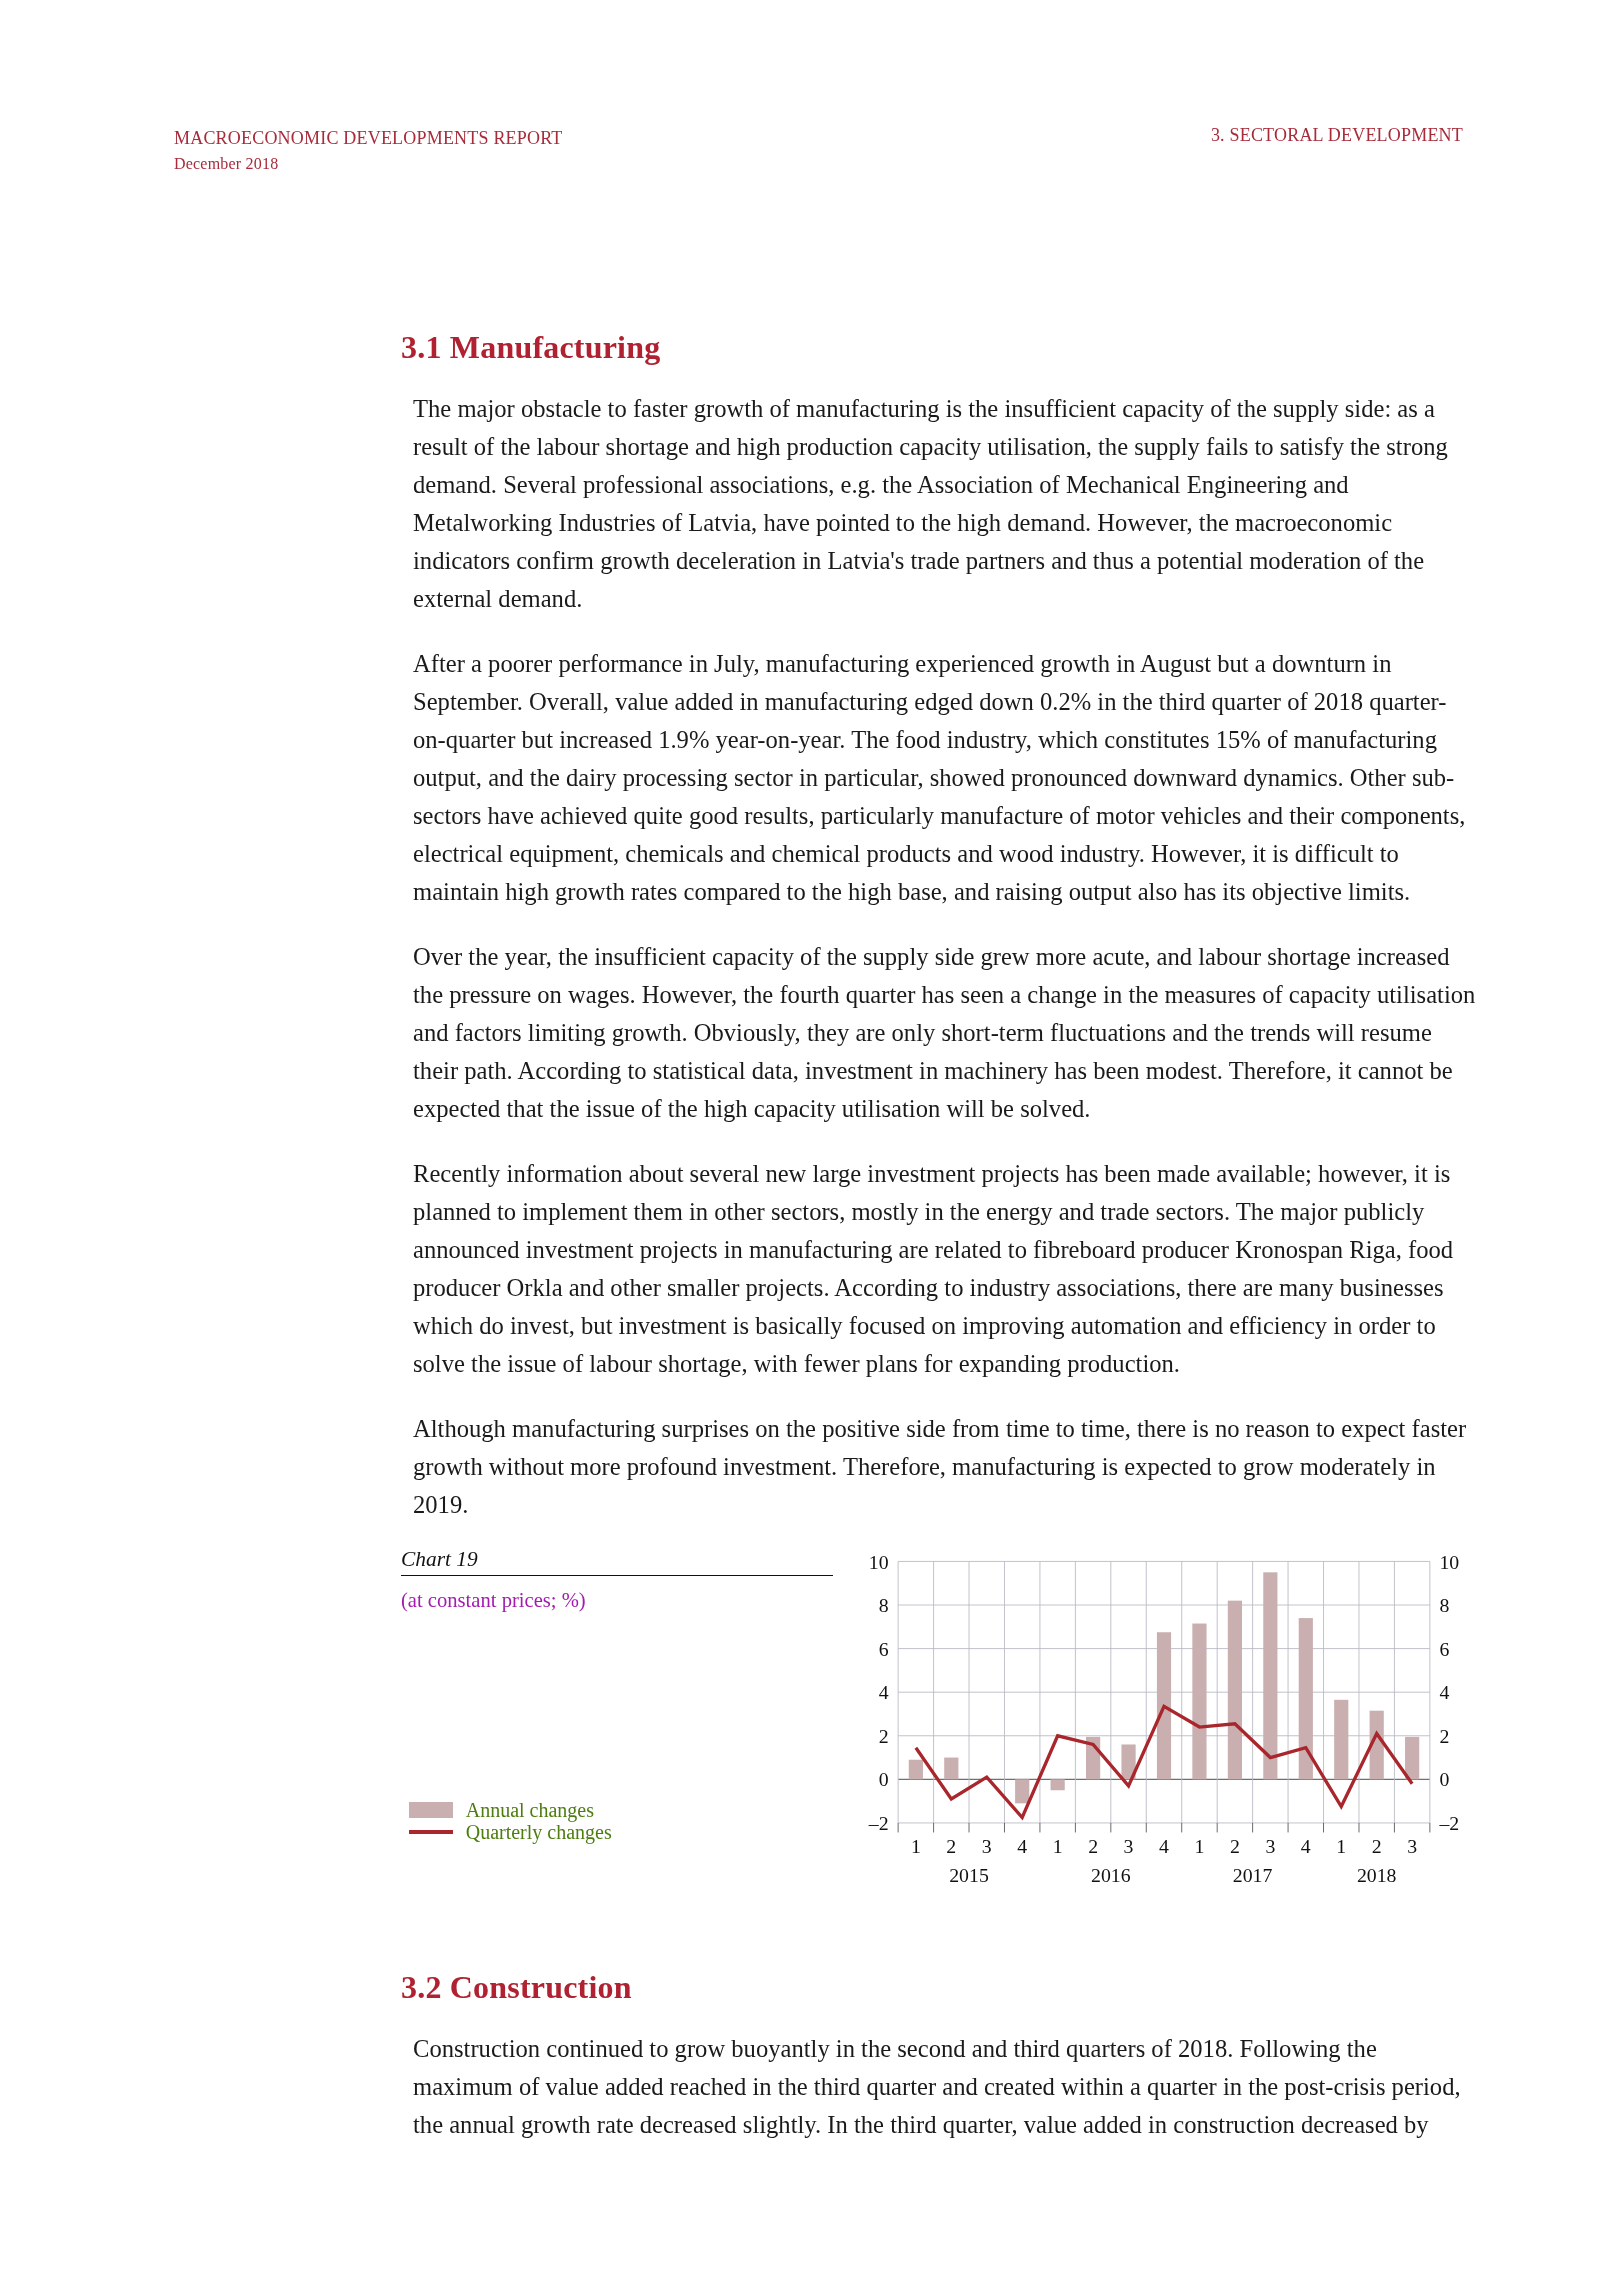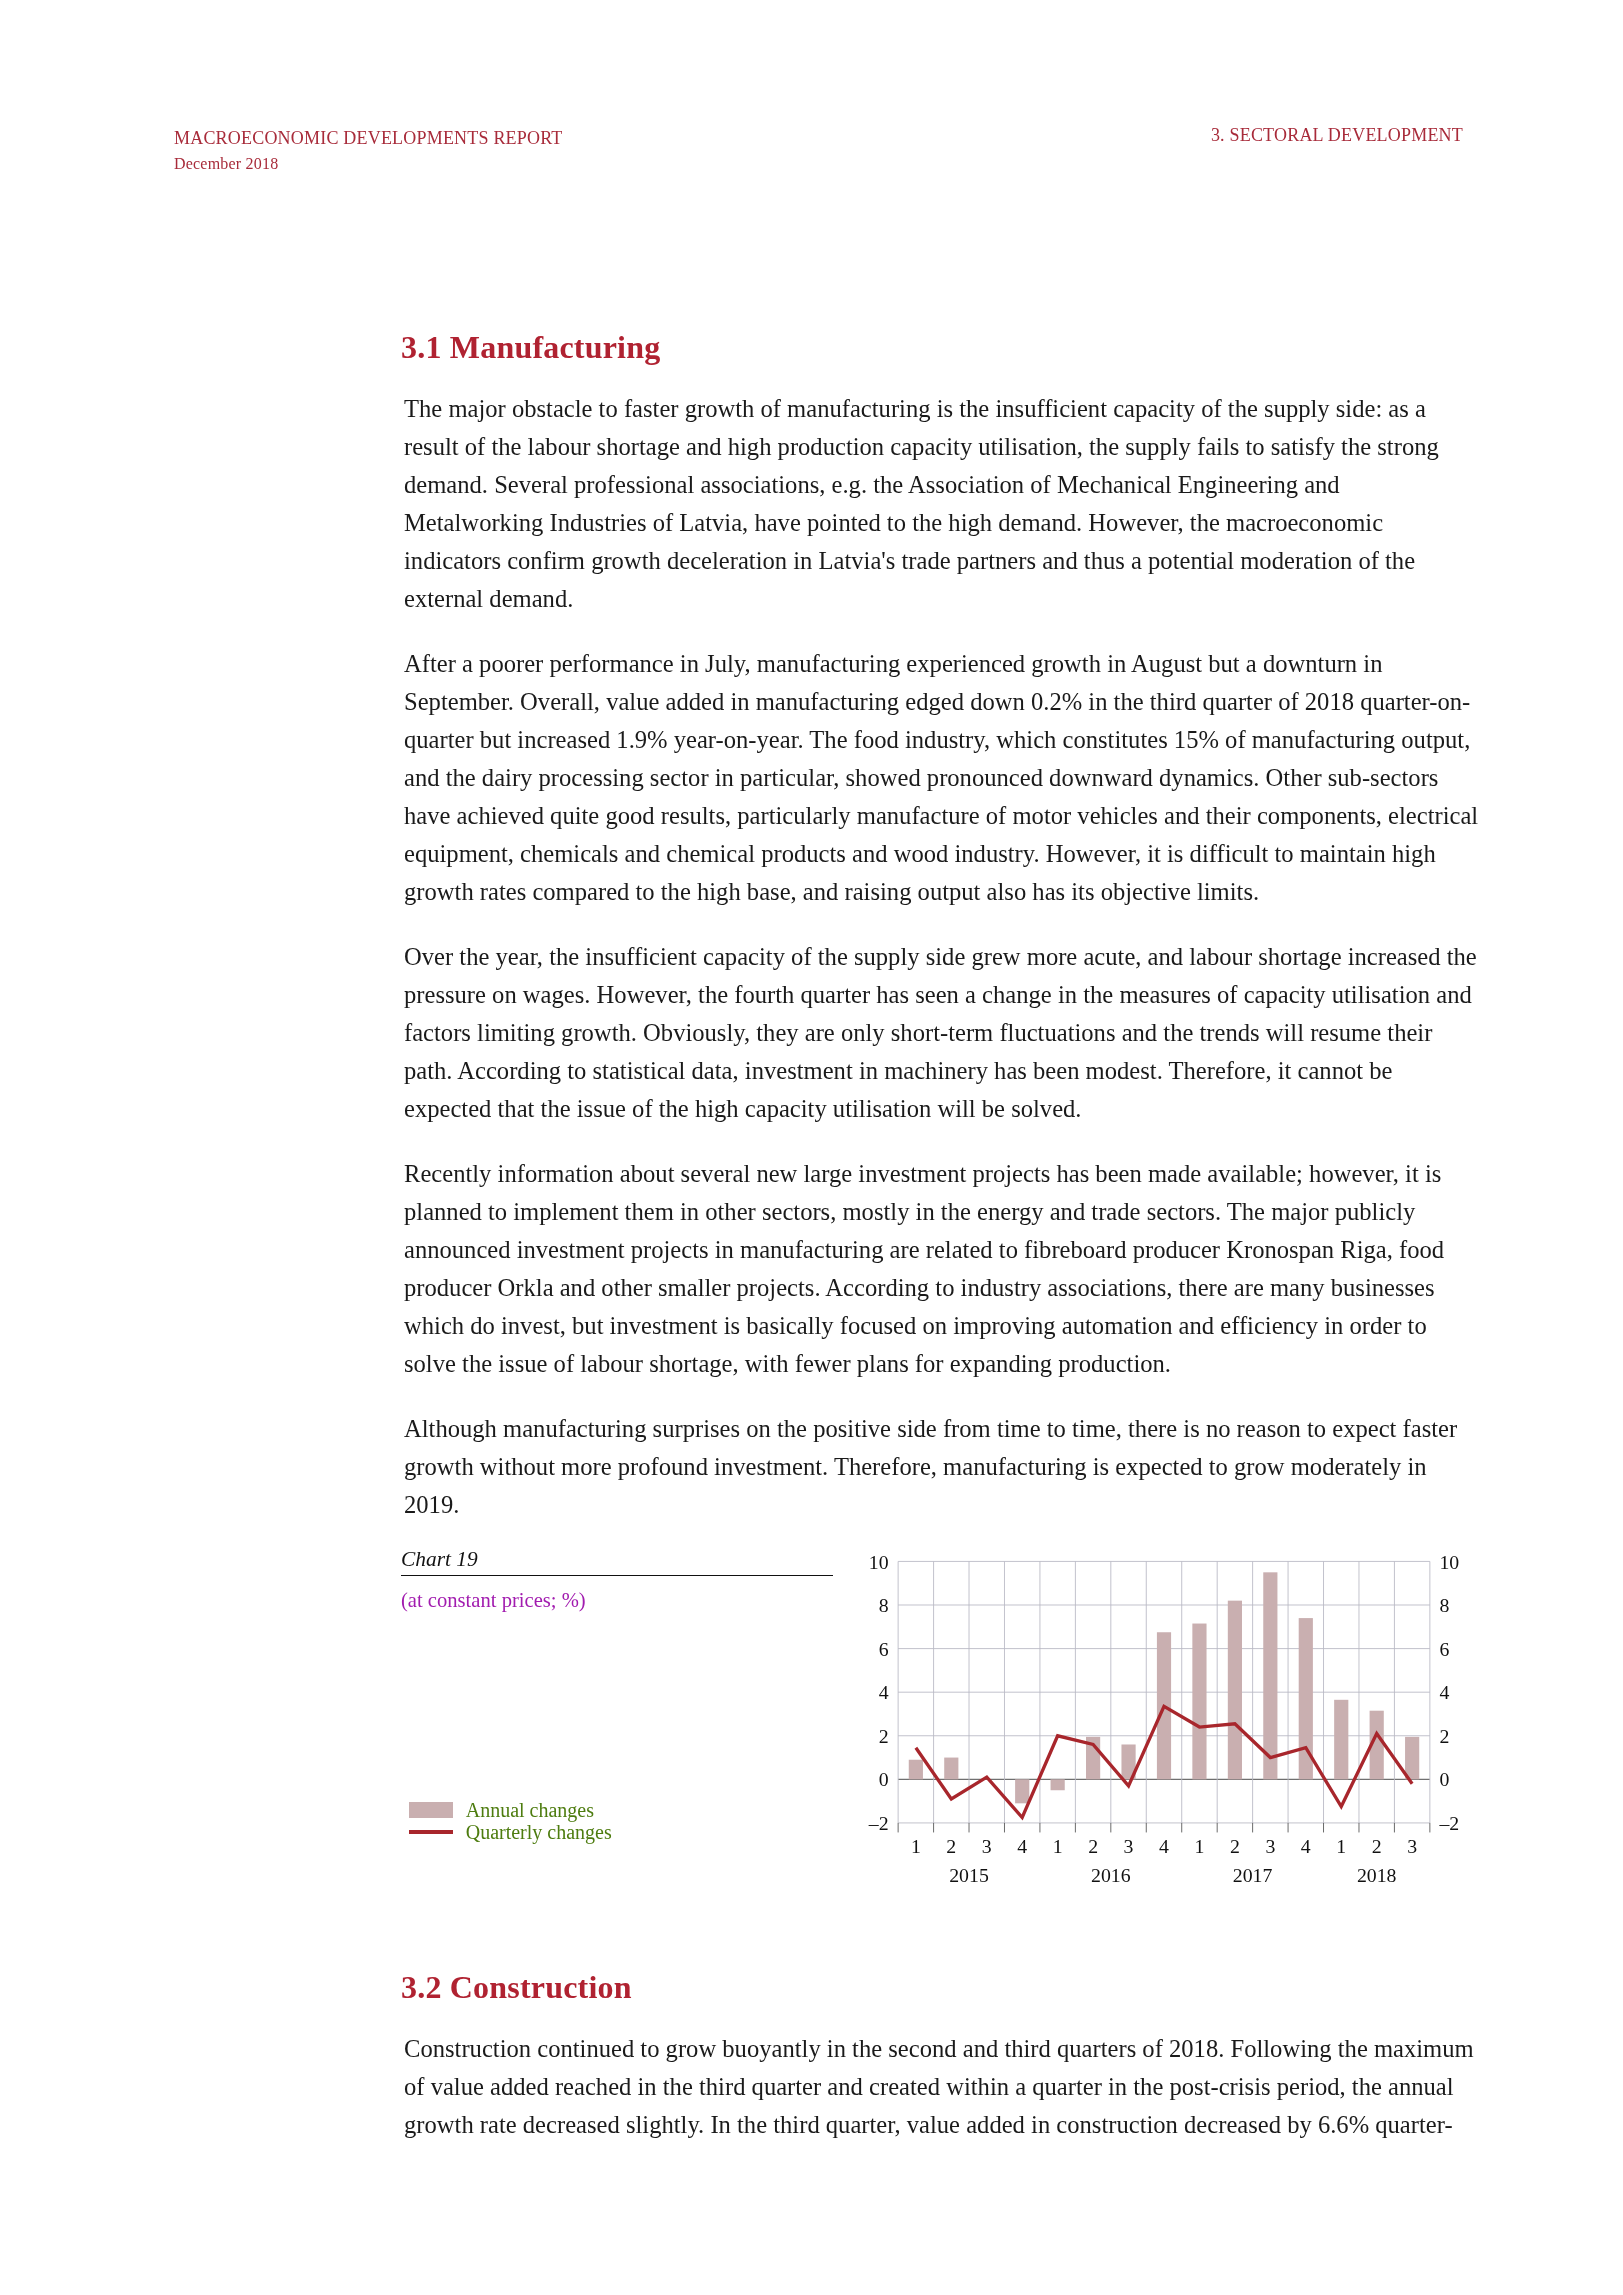--- a/index.html
+++ b/index.html
@@ -47,21 +47,21 @@
     color: #b02231;
     font-size: 32px;
     font-weight: bold;
     margin: 0 0 24px 0;
     letter-spacing: 0.2px;
   }
   h2.section.second { margin-top: 0; }
   p.body {
     font-size: 24.6px;
     line-height: 38px;
-    margin: 0 0 27px 3px;
+    margin: 0 0 27px 12px;
     text-align: left;
     color: #1a1a1a;
   }
   p.body:last-child { margin-bottom: 0; }
 
   
   .chart-block {
     position: absolute;
     left: 401px;
     top: 1547px;

